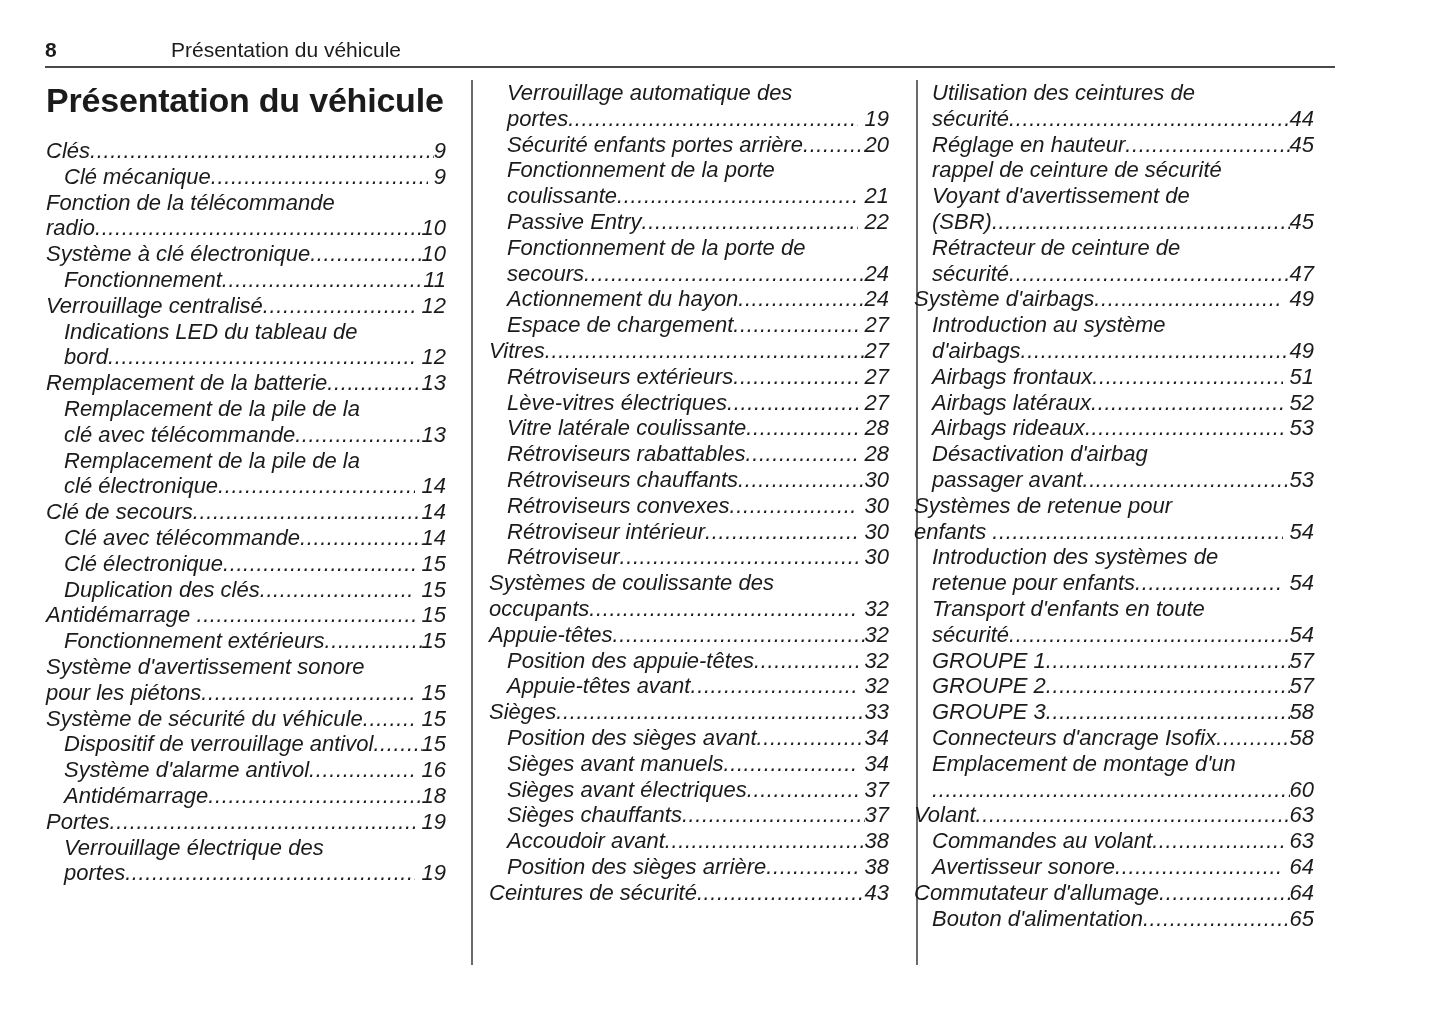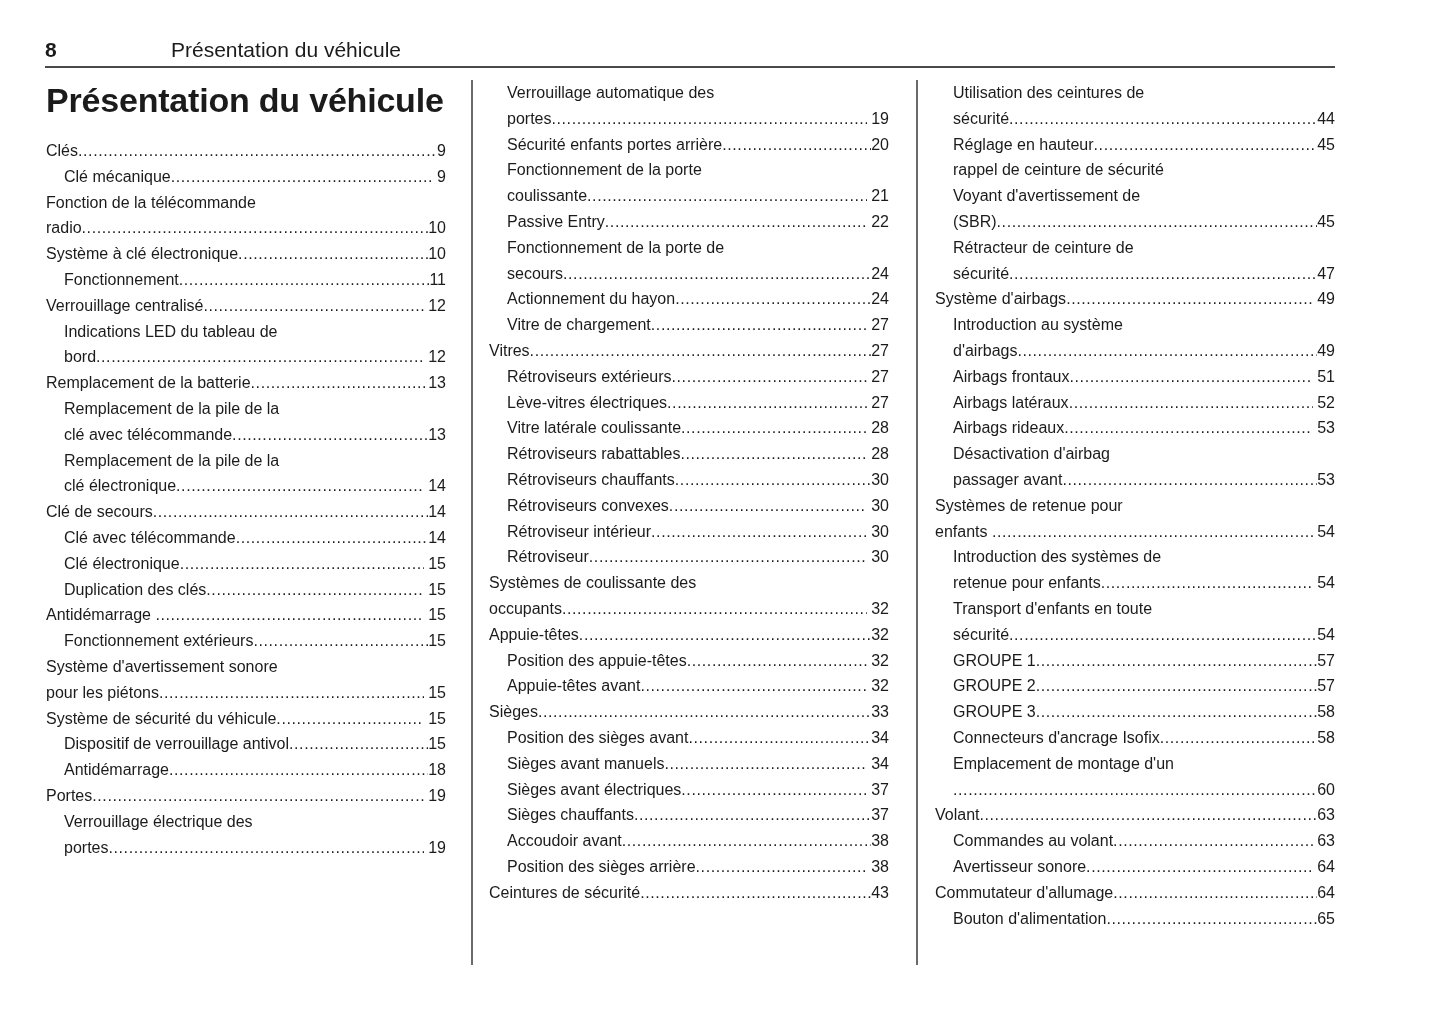--- a/index.html
+++ b/index.html
@@ -69,35 +69,36 @@
     top: 0;
     width: 1445px;
     height: 1018px;
   }
   .col {
     position: absolute;
     top: 80px;
   }
   .col-1 { left: 46px;  width: 400px; }
   .col-2 { left: 489px; width: 400px; }
-  .col-3 { left: 935px; width: 400px; }
+  .col-3 { left: 914px; width: 400px; }
 
   
   .chapter-title {
     font-size: 34px;
     font-weight: bold;
     line-height: 40px;
     margin: 0 0 18px 0;
     letter-spacing: -0.2px;
   }
 
   
   .toc {
-    font-size: 16px;
+    font-size: 22px;
     line-height: 25.8px;
+    font-style: italic;
   }
   .toc-entry {
     display: block;
     margin: 0;
     padding: 0;
   }
   .toc-entry.lvl-2 { padding-left: 18px; }
 
   
   .entry-row {
@@ -281,20 +282,27 @@
         </div>
         <div class="toc-entry lvl-2">
           <div class="entry-row">
             <span class="entry-text">Dispositif de verrouillage antivol</span>
             <span class="entry-leader"></span>
             <span class="entry-page">15</span>
           </div>
         </div>
         <div class="toc-entry lvl-2">
           <div class="entry-row">
+            <span class="entry-text">Système d'alarme antivol</span>
+            <span class="entry-leader"></span>
+            <span class="entry-page"> 16</span>
+          </div>
+        </div>
+        <div class="toc-entry lvl-2">
+          <div class="entry-row">
             <span class="entry-text">Antidémarrage</span>
             <span class="entry-leader"></span>
             <span class="entry-page">18</span>
           </div>
         </div>
         <div class="toc-entry">
           <div class="entry-row">
             <span class="entry-text">Portes</span>
             <span class="entry-leader"></span>
             <span class="entry-page"> 19</span>
@@ -353,21 +361,21 @@
         </div>
         <div class="toc-entry lvl-2">
           <div class="entry-row">
             <span class="entry-text">Actionnement du hayon</span>
             <span class="entry-leader"></span>
             <span class="entry-page">24</span>
           </div>
         </div>
         <div class="toc-entry lvl-2">
           <div class="entry-row">
-            <span class="entry-text">Vitre de chargement</span>
+            <span class="entry-text">Espace de chargement</span>
             <span class="entry-leader"></span>
             <span class="entry-page"> 27</span>
           </div>
         </div>
         <div class="toc-entry">
           <div class="entry-row">
             <span class="entry-text">Vitres</span>
             <span class="entry-leader"></span>
             <span class="entry-page">27</span>
           </div>

